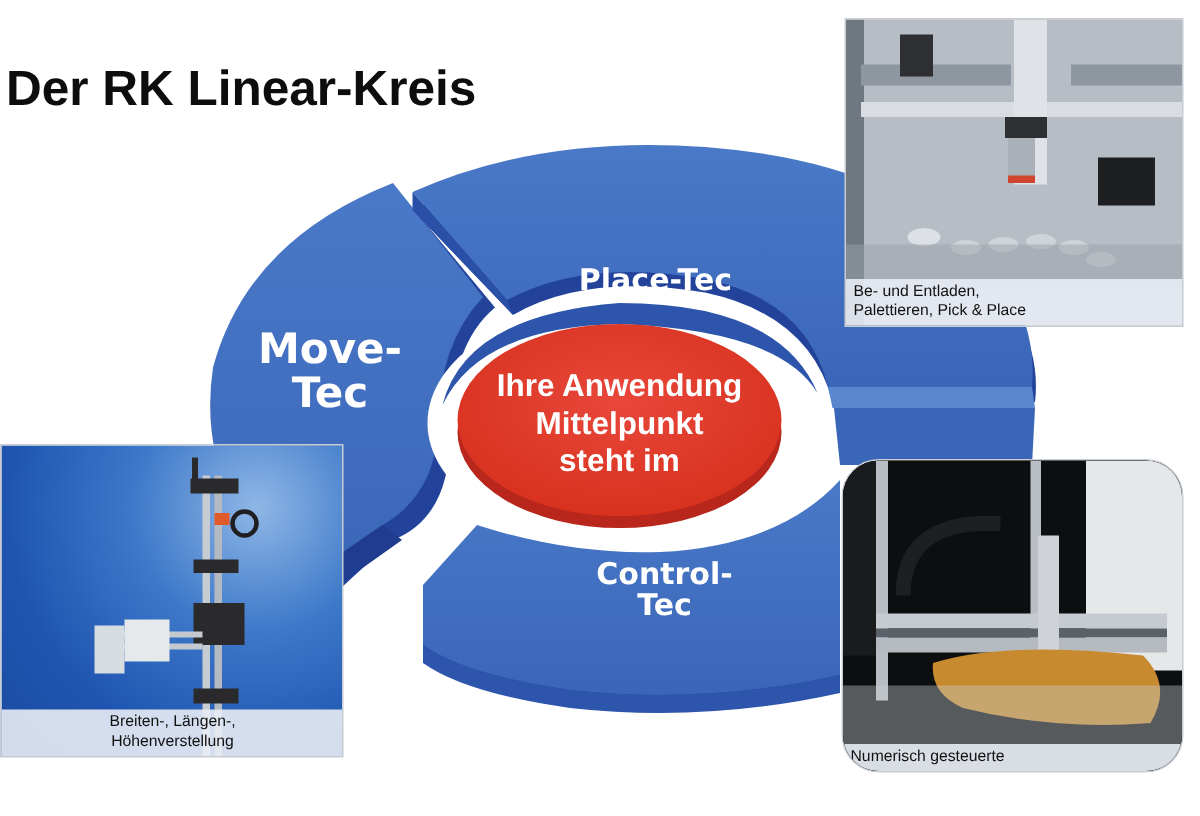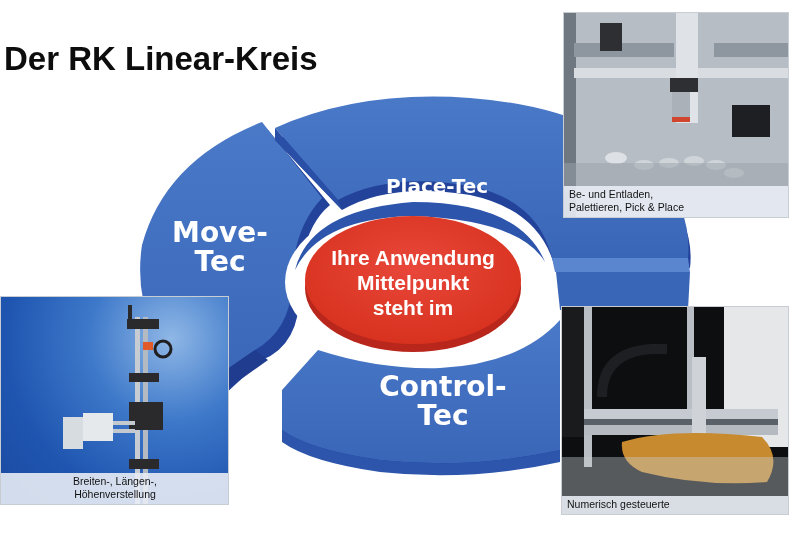--- a/index.html
+++ b/index.html
@@ -62,21 +62,21 @@
   </g>
 </svg>
 
 <div class="seg-label" style="left:352px; top:128px; width:170px; font-size:20px;margin-top:48px;">
   <span>Place-Tec</span>
 </div>
 <div class="seg-label" style="left:160px; top:218px; width:120px; font-size:28px;">
   <div>Move-</div>
   <div>Tec</div>
 </div>
-<div class="seg-label" style="left:368px; top:372px; width:150px; font-size:28px;">
+<div class="seg-label" style="left:368px; top:372px; width:150px; font-size:20px;">
   <div>Control-</div>
   <div>Tec</div>
 </div>
 
 <div class="center-label" style="left:310px; top:245px; width:206px;">
   <div>Ihre Anwendung</div>
   <div>Mittelpunkt</div>
   <div>steht im</div>
 </div>
 
@@ -122,21 +122,21 @@
     <rect x="82" y="116" width="30" height="28" fill="#e6e9ec"></rect>
     <rect x="62" y="120" width="20" height="32" fill="#d7dce1"></rect>
     <rect x="128" y="162" width="30" height="10" fill="#2a2a2c"></rect>
   </svg>
   <div class="caption">
     <span>Breiten-, Längen-,</span>
     <span>Höhenverstellung</span>
   </div>
 </div>
 
-<div class="photo" style="left:561px; top:306px; width:226px; height:207px; background:#0c0d0f;">
+<div class="photo" style="left:561px; top:306px; width:226px; height:207px; background:#0c0d0f;border-radius:25px;">
   <svg width="226" height="207">
     <rect x="0" y="0" width="226" height="207" fill="#0d0e10"></rect>
     <rect x="162" y="0" width="64" height="140" fill="#e6e7e8"></rect>
     <rect x="22" y="0" width="8" height="160" fill="#b9bec4"></rect>
     <rect x="125" y="0" width="7" height="120" fill="#b9bec4"></rect>
     <path d="M 40 90 Q 40 45 90 42 L 105 42" fill="none" stroke="#1e1f22" stroke-width="10"></path>
     <rect x="20" y="102" width="196" height="10" fill="#c6cbd1"></rect>
     <rect x="20" y="112" width="196" height="6" fill="#5b6168"></rect>
     <rect x="20" y="118" width="196" height="10" fill="#b5bac1"></rect>
     <rect x="130" y="50" width="14" height="85" fill="#cfd3d8"></rect>

